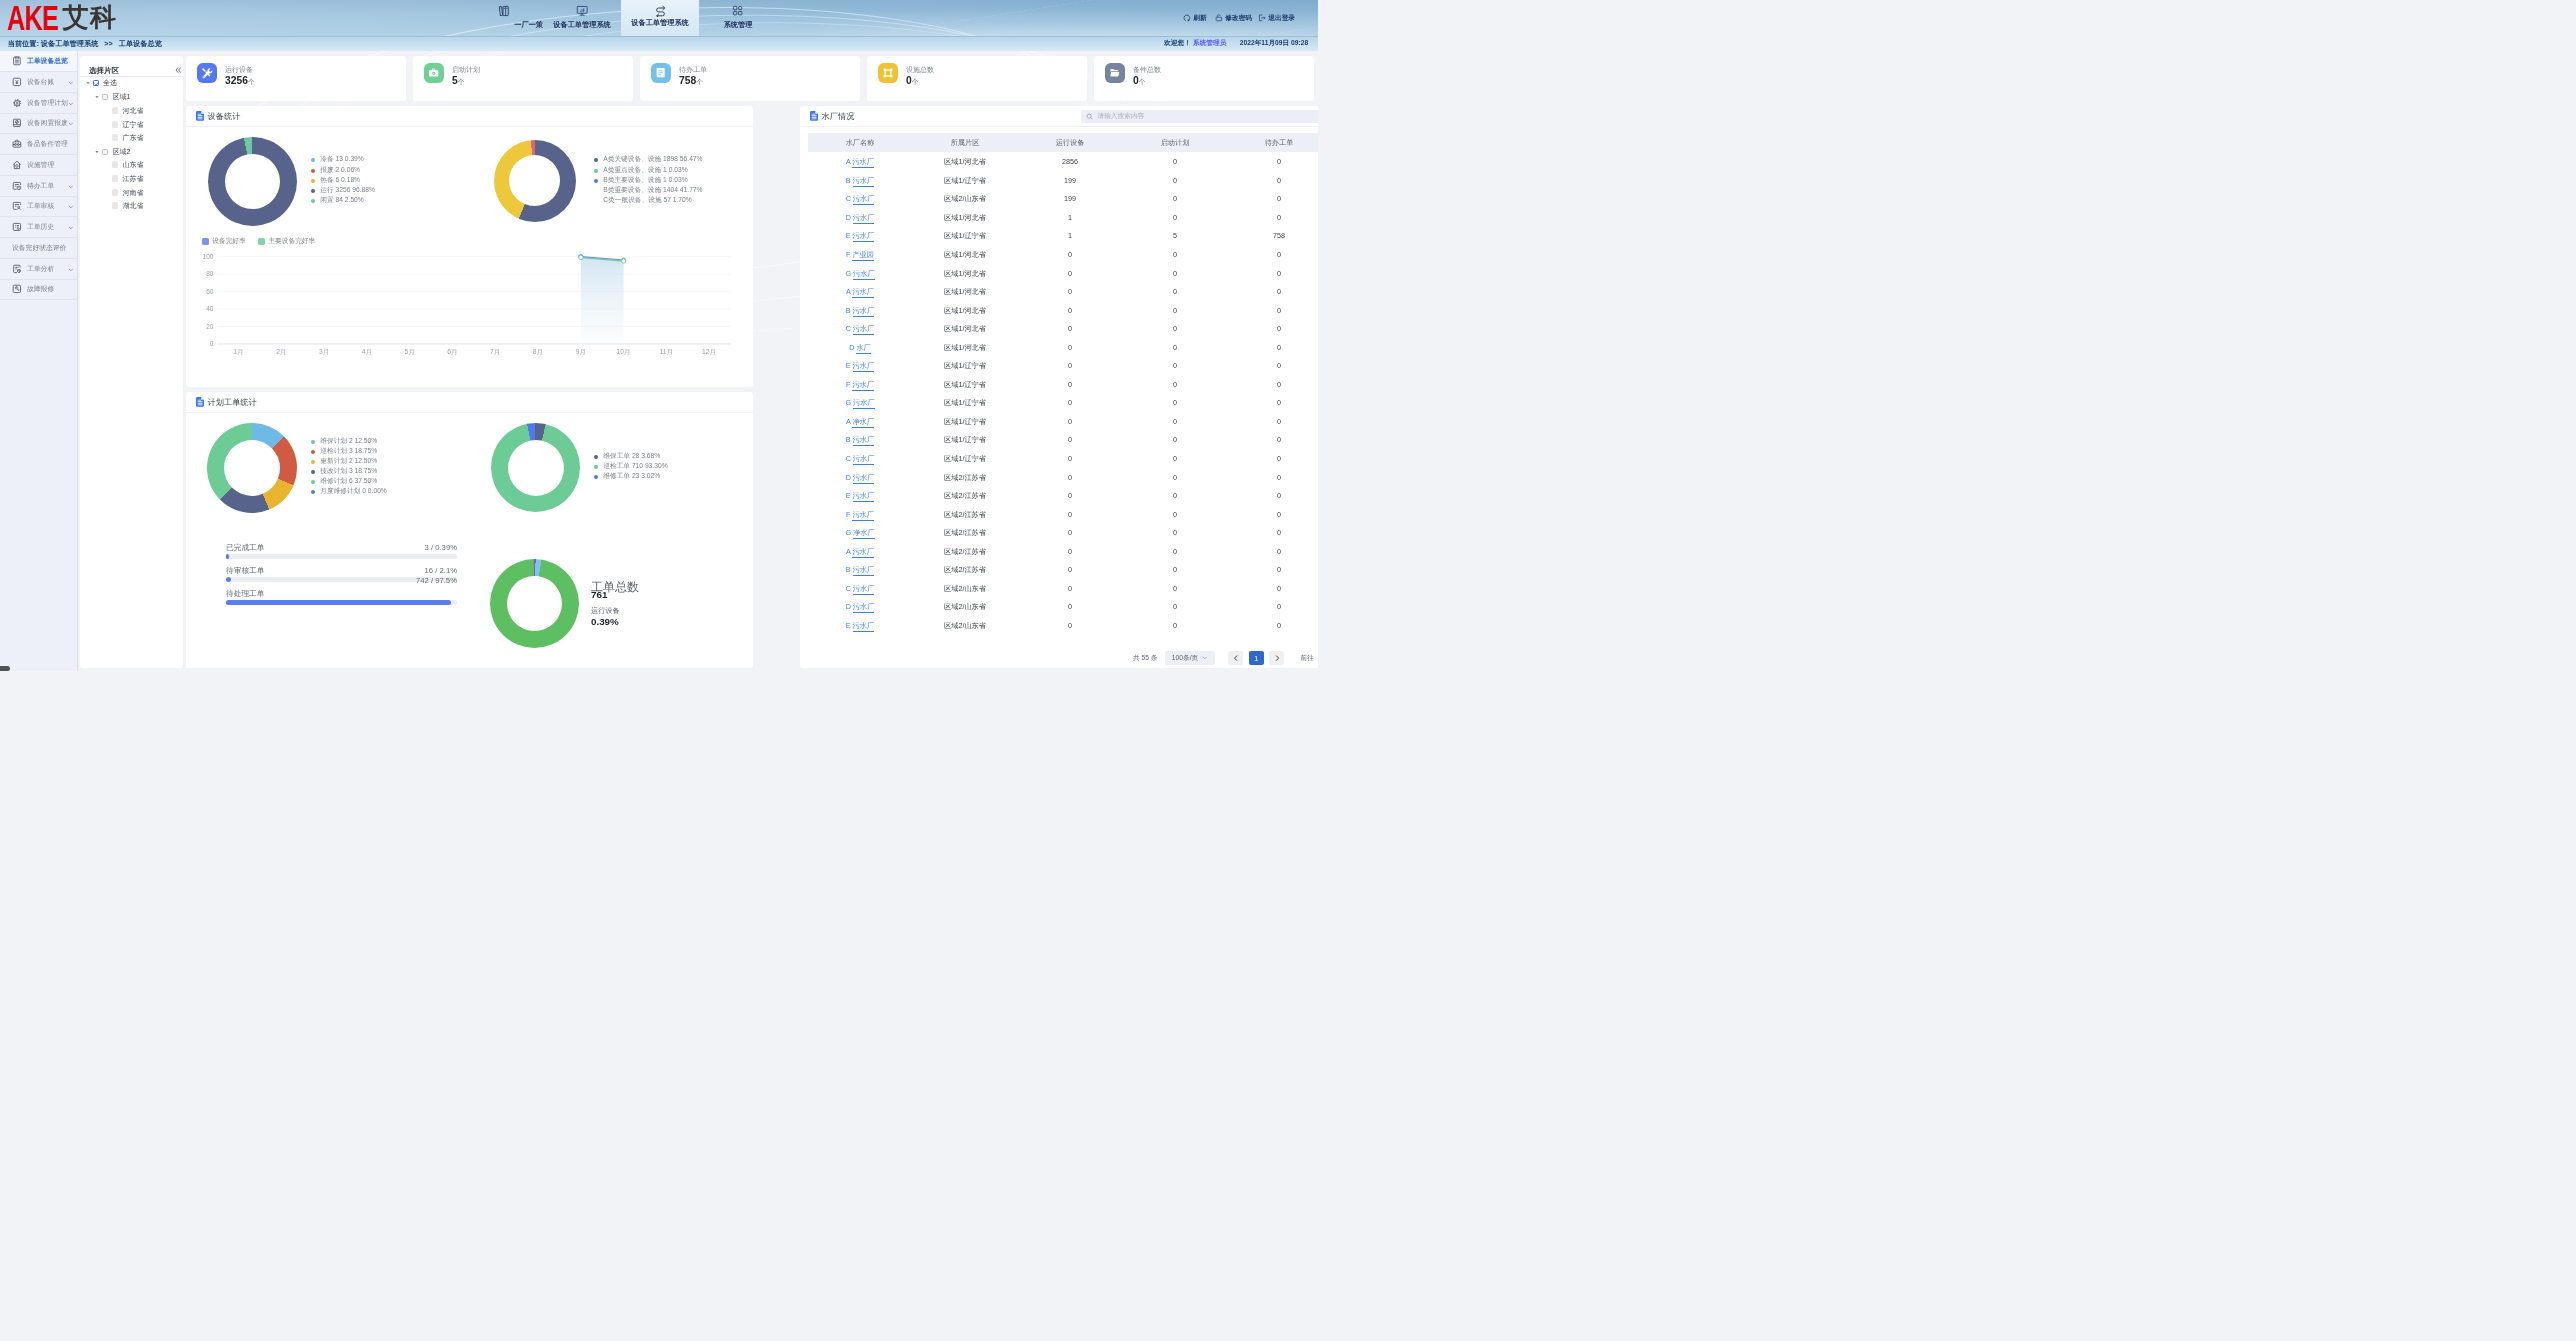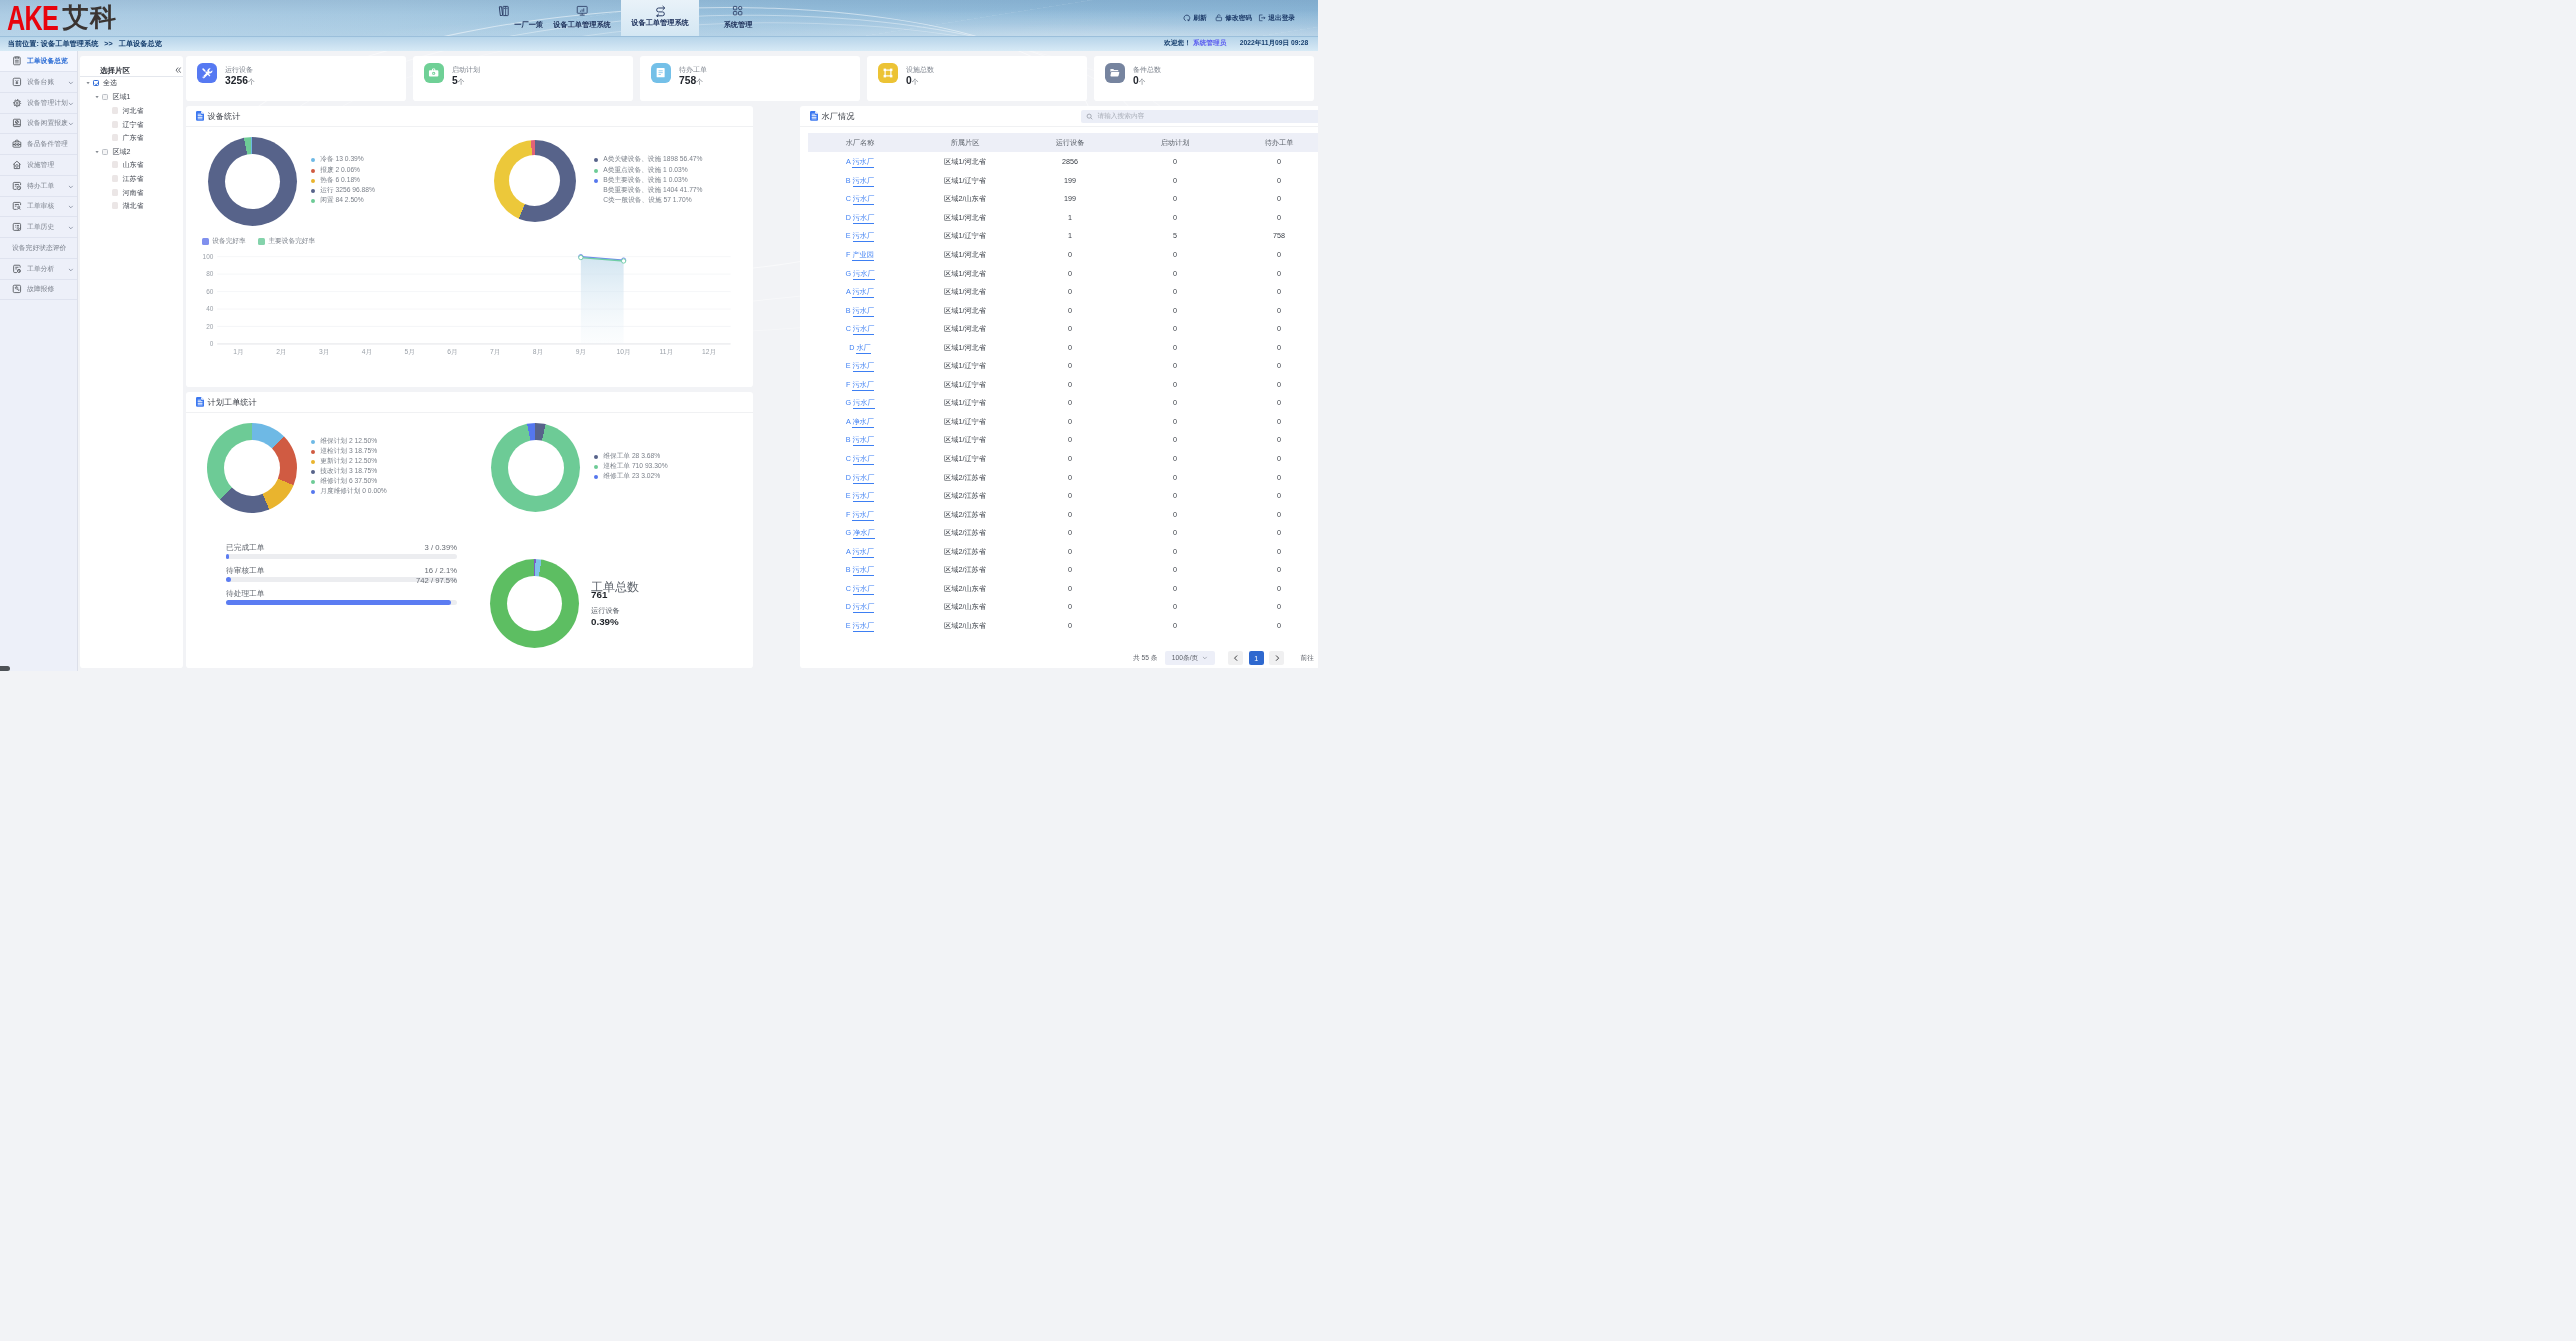--- a/index.html
+++ b/index.html
@@ -207,21 +207,21 @@
     </svg>
 </div>
 <div class="abs" style="left:0;top:279px;width:77px;height:21px;border-bottom:0.5px solid #dfe3ef;">
 <div class="abs" style="left:12px;top:5.2px;"><svg width="9.8" height="9.8" viewBox="0 0 24 24" fill="none" stroke="#44484e" stroke-width="1.9">
         <rect x="3" y="3" width="18" height="18" rx="3"></rect>
         <path d="M8 8a3 3 0 0 0 4 4l4.5 4.5 1.6-1.6L13.6 10.4a3 3 0 0 0-4-4l2 2-1.4 1.4z" stroke-width="1.5"></path>
       </svg></div>
 <div class="abs flexc" style="left:27px;top:0;height:20.6px;font-size:6.8px;color:#7b818c;font-weight:500;white-space:nowrap;">故障报修</div>
 </div>
 <div class="card" style="left:80px;top:56px;width:103px;height:612px;">
-<div class="abs" style="left:20px;top:9.8px;font-size:7.5px;color:#2f333b;font-weight:600;">选择片区</div>
+<div class="abs" style="left:9px;top:9.8px;font-size:7.5px;color:#2f333b;font-weight:600;">选择片区</div>
 <svg class="abs" style="left:94px;top:10.3px;" width="8.2" height="8.2" viewBox="0 0 16 16" fill="none" stroke="#3c414b" stroke-width="1.5">
       <path d="M8 3L4 8l4 5M13 3L9 8l4 5"></path>
     </svg>
 <div class="abs" style="left:0;top:19.6px;width:103px;border-top:0.5px solid #e4e7ed;"></div>
 <div class="abs flexc" style="left:4.1px;top:20.6px;height:13.4px;">
       <svg width="4.1" height="4.1" viewBox="0 0 10 10" style="margin:0 3.1px 0 1.5px;">
         <path d="M1 2.5h8L5 8.2z" fill="#888d94"></path>
       </svg>
       <span style="width:6.2px;height:6.2px;border:0.8px solid #2f6bd8;border-radius:1.3px;margin-right:4.1px;position:relative;background:#fff;flex:none;">
         <svg width="5.2" height="5.2" viewBox="0 0 12 12" style="position:absolute;left:0.3px;top:0.3px;" fill="none" stroke="#2f6bd8" stroke-width="1.9">

